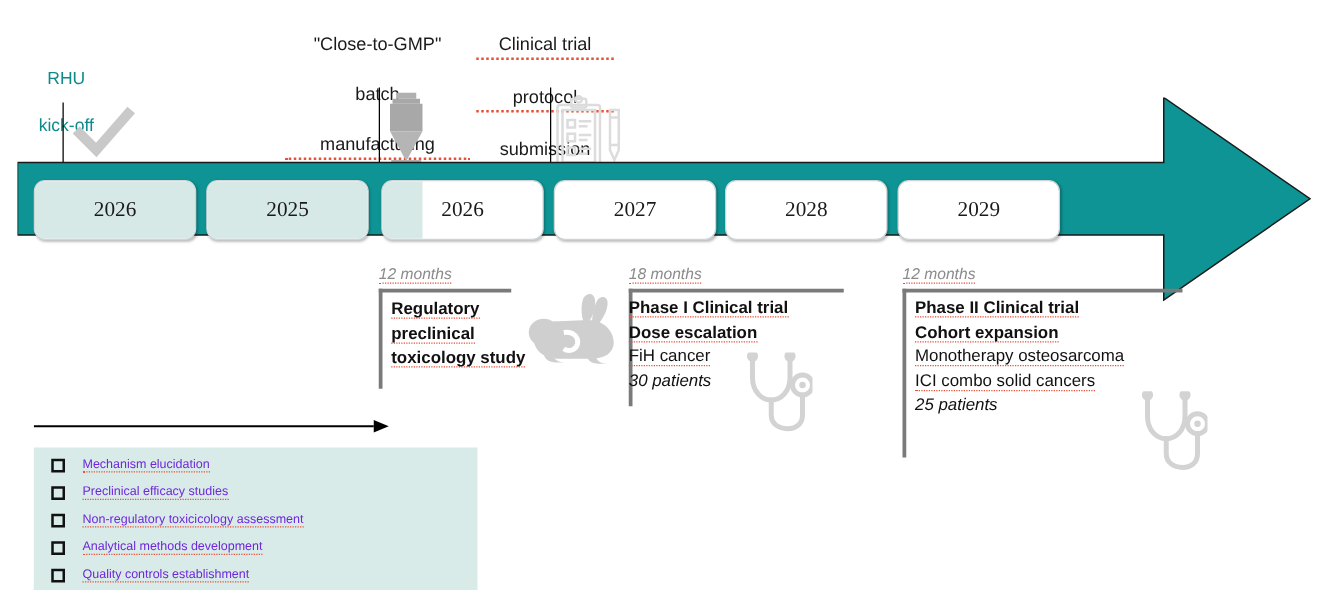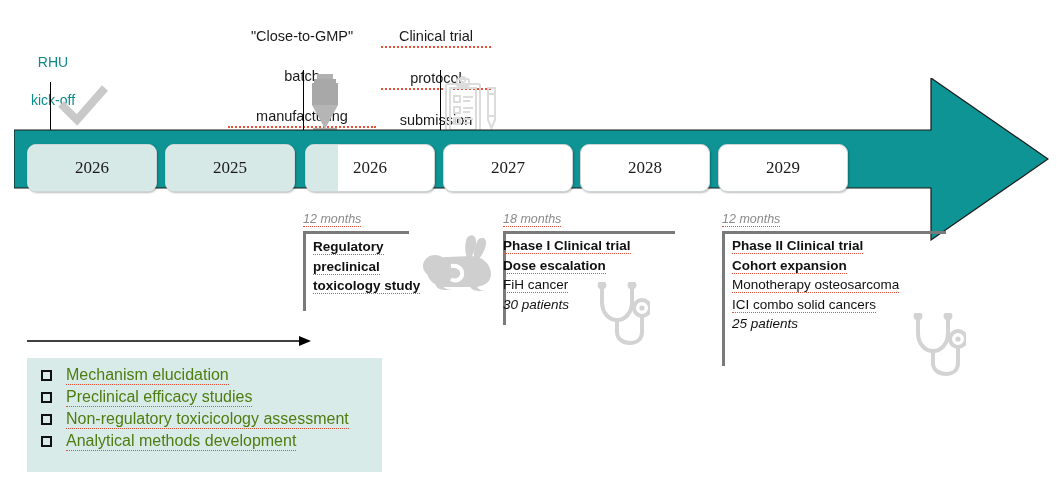--- a/index.html
+++ b/index.html
@@ -107,22 +107,22 @@
     position: absolute;
     left: 27px;
     top: 358px;
     width: 355px;
     height: 114px;
     background: #d9ebe9;
   }
   .check-row {
     position: absolute;
     left: 14px;
-    font-size: 16px;
-    color: #4d7c0f;
+    font-size: 10px;
+    color: #6d28d9;
     display: flex;
     align-items: center;
     white-space: nowrap;
   }
   .check-box-glyph {
     display: inline-block;
     width: 11px;
     height: 11px;
     border: 2px solid #111;
     margin-right: 14px;
@@ -302,13 +302,17 @@
     <span class="rwave">Preclinical efficacy studies</span>
   </div>
   <div class="check-row" style="top:52px;">
     <span class="check-box-glyph"></span>
     <span class="rwave">Non-regulatory toxicicology assessment</span>
   </div>
   <div class="check-row" style="top:74px;">
     <span class="check-box-glyph"></span>
     <span class="rwave">Analytical methods development</span>
   </div>
+  <div class="check-row" style="top:96px;">
+    <span class="check-box-glyph"></span>
+    <span class="rwave">Quality controls establishment</span>
+  </div>
 </div>
 
 </body></html>

